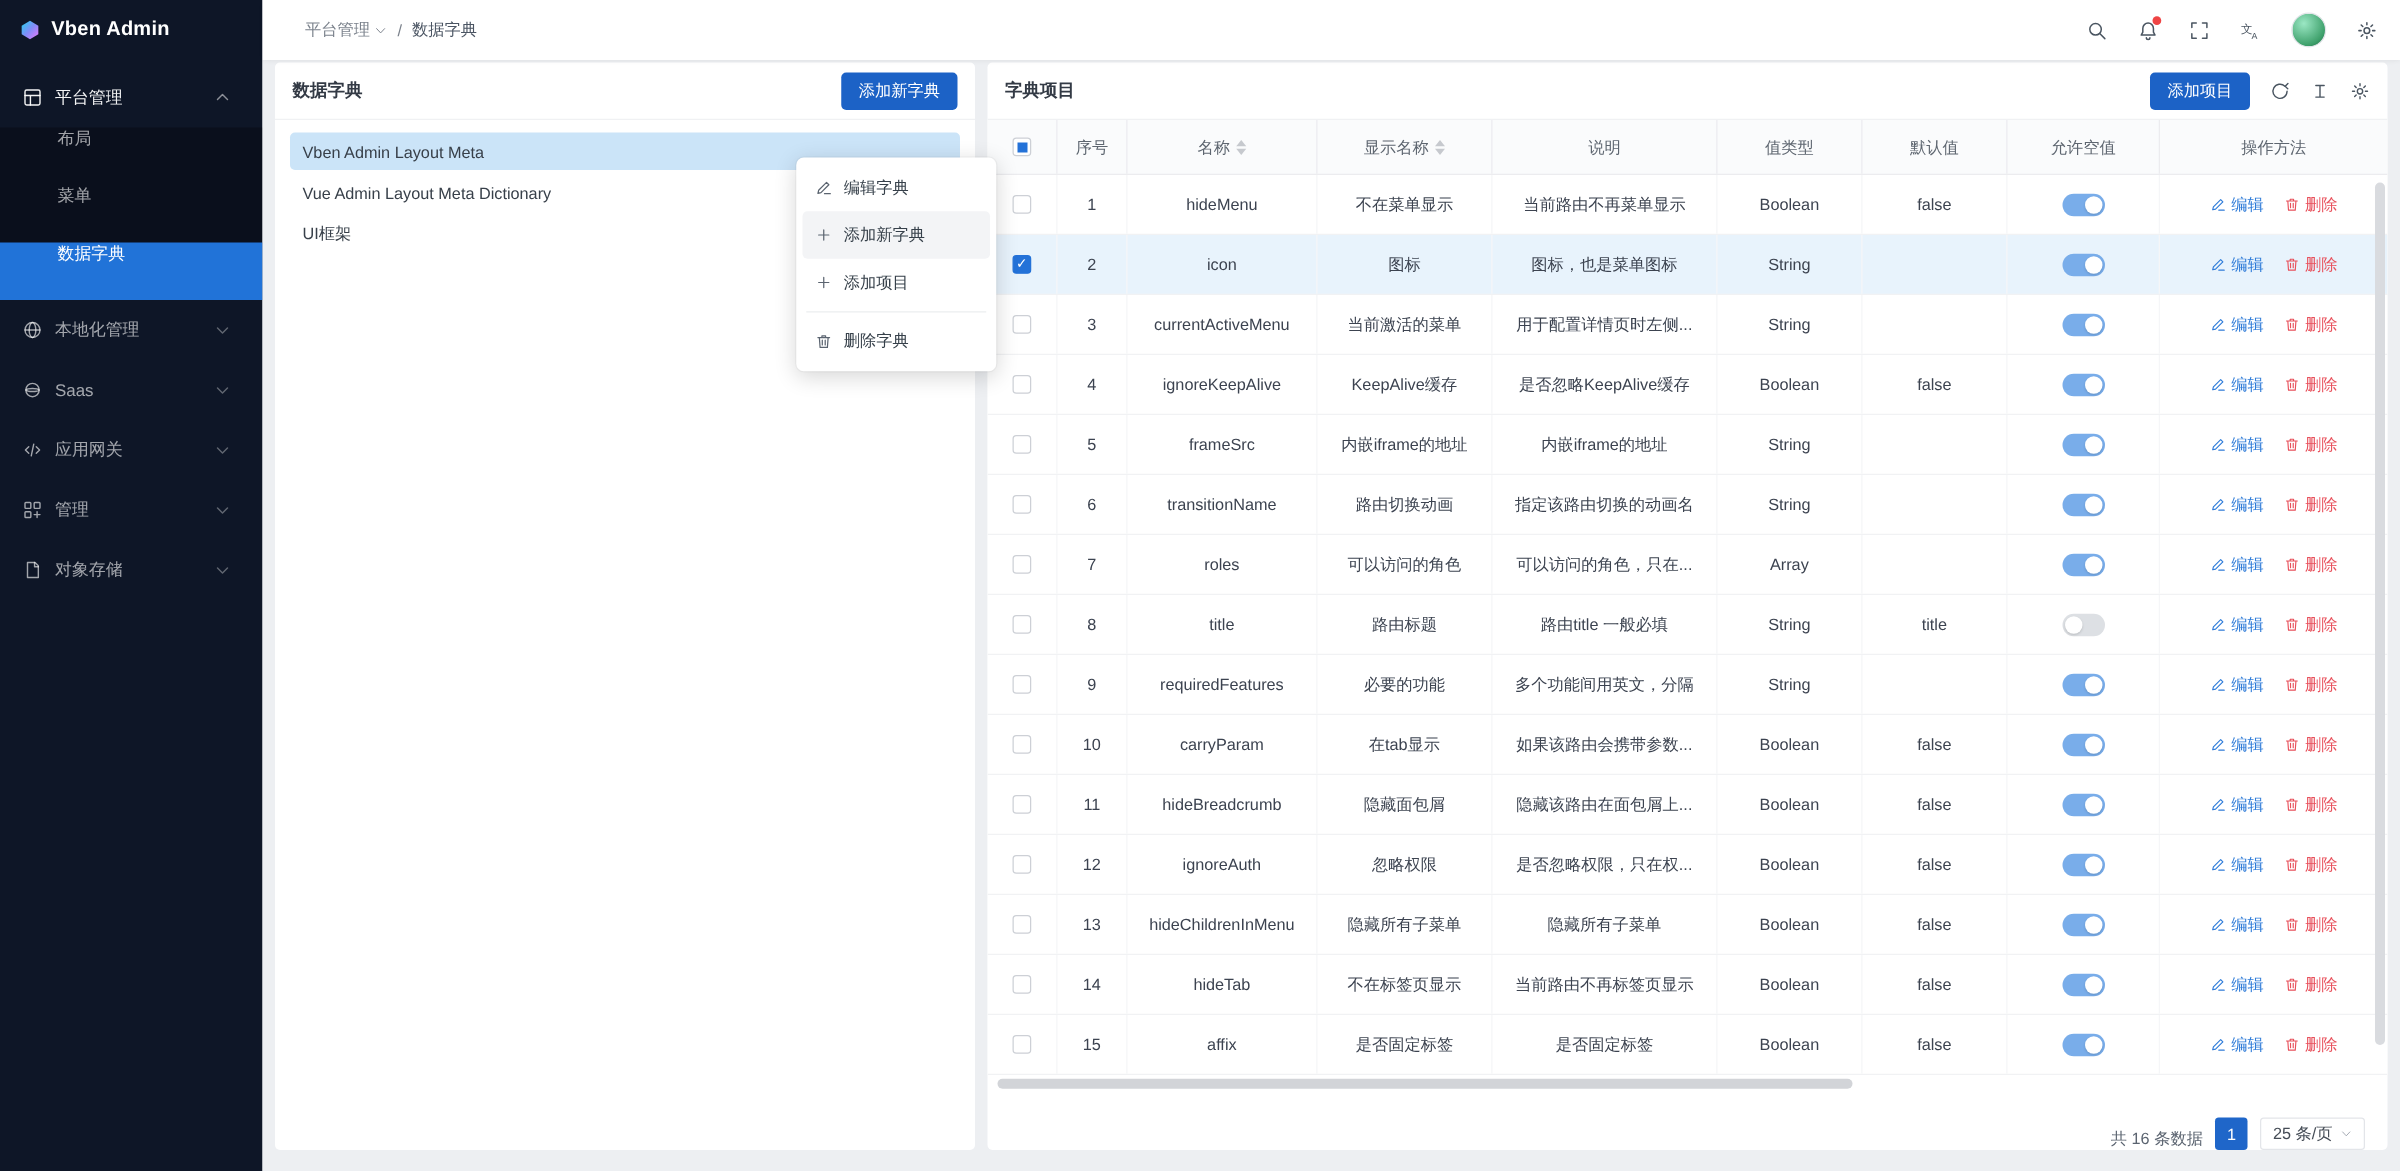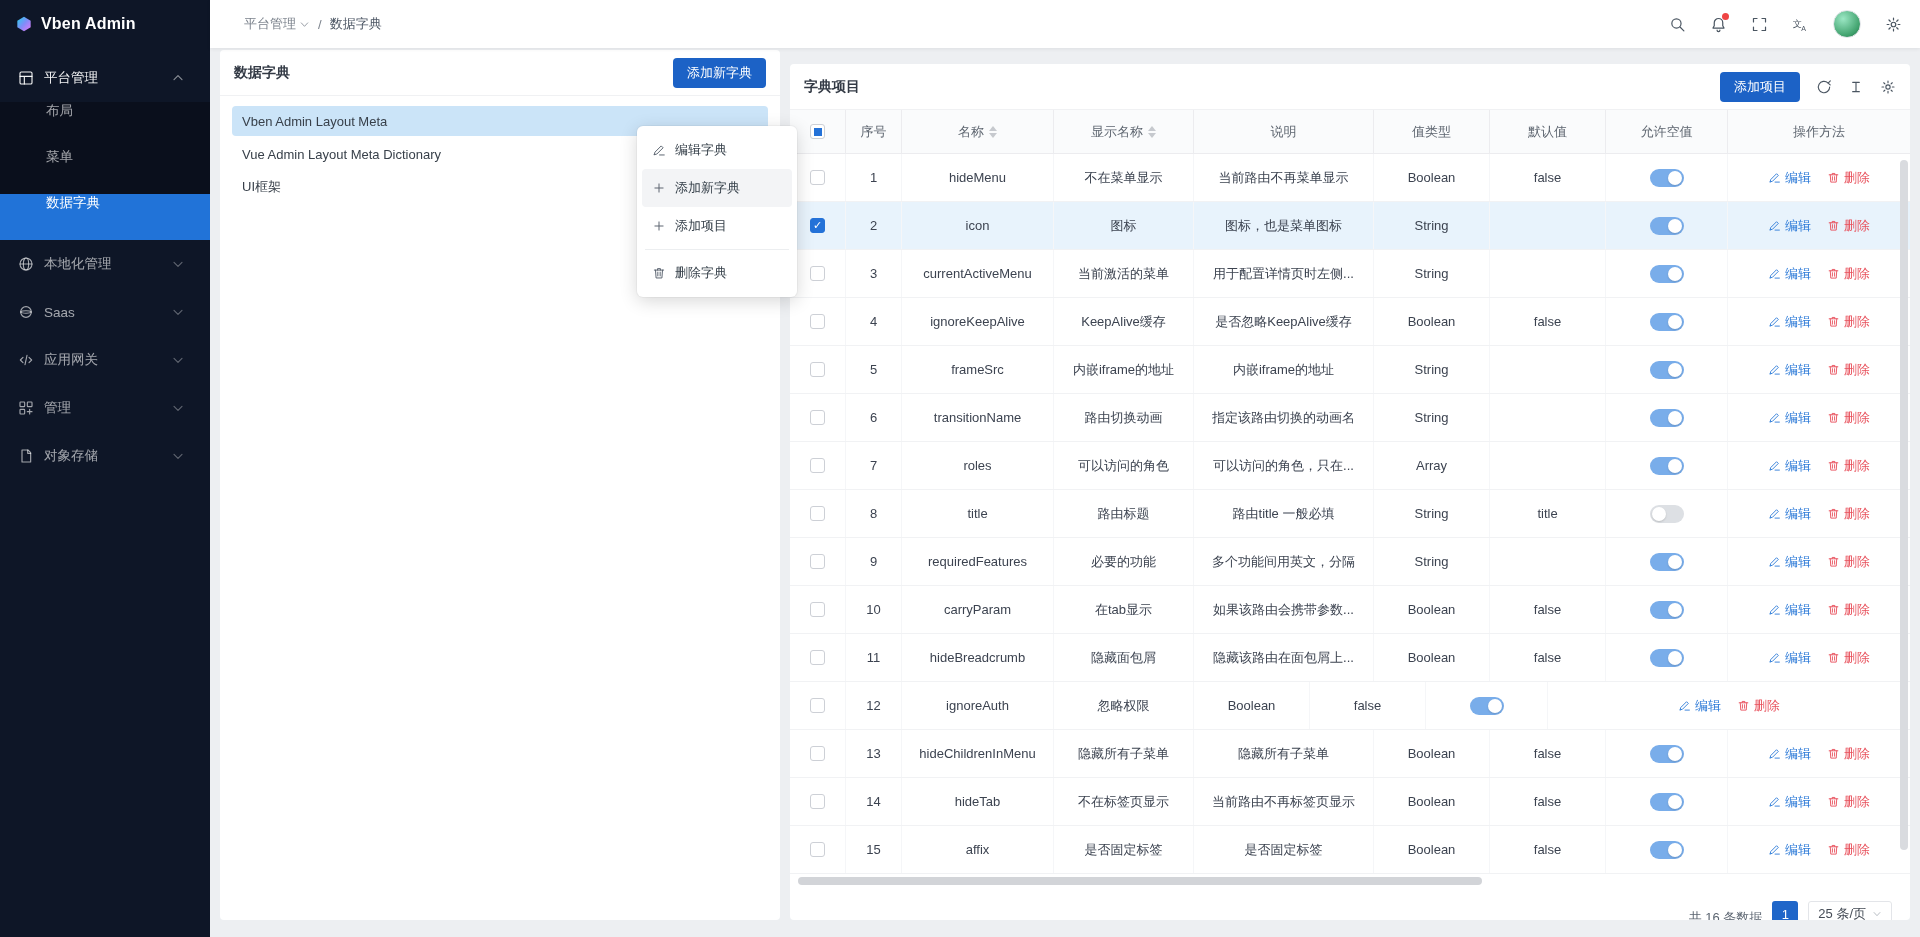--- a/index.html
+++ b/index.html
@@ -44,21 +44,21 @@
   .head-icon { color:#4a5561; cursor:pointer; display:inline-flex; }
   .head-icon svg { width:16px; height:16px; }
 
   
   .dict-card { width:560px; flex:0 0 560px; }
   .dict-list { padding:10px 12px; }
   .dict-item { height:30px; display:flex; align-items:center; padding:0 10px; border-radius:4px; font-size:13px; color:#38404a; margin-bottom:3px; cursor:pointer; }
   .dict-item.selected { background:#cbe4f8; }
 
   
-  .items-card { flex:1; position:relative; overflow:hidden;margin-top:14px; }
+  .items-card { flex:1; position:relative; overflow:hidden; }
   .thead { display:flex; height:44px; flex:0 0 44px; background:#fafbfc; border-bottom:1px solid #ececef; }
   .th { display:flex; align-items:center; justify-content:center; font-size:13px; color:#5e6670; border-right:1px solid #ececef; white-space:nowrap; }
   .th:last-child { border-right:none; }
   .trow { display:flex; height:48px; border-bottom:1px solid #f1f2f4; background:#fff; }
   .trow.selected { background:#e8f3fc; }
   .td { display:flex; align-items:center; justify-content:center; font-size:13px; color:#3c4350; border-right:1px solid #f5f6f8; overflow:hidden; white-space:nowrap; }
   .td:last-child, .trow .td.col-actions { border-right:none; }
   .col-check { width:56px; flex:0 0 56px; }
   .col-index { width:56px; flex:0 0 56px; }
   .col-name { width:152px; flex:0 0 152px; }
@@ -734,20 +734,21 @@
                 </span>
     </div>
   </div>
   <div class="trow">
     <div class="td col-check">
                 <span class="cb"></span>
               </div>
     <div class="td col-index">12</div>
     <div class="td col-name">ignoreAuth</div>
     <div class="td col-display">忽略权限</div>
+    <div class="td col-desc">是否忽略权限，只在权...</div>
     <div class="td col-type">Boolean</div>
     <div class="td col-default">false</div>
     <div class="td col-null">
                 <span class="toggle on"></span>
               </div>
     <div class="td col-actions">
       <span class="act edit">
                   <span class="icn">
                     <svg viewBox="0 0 24 24" fill="none" stroke="currentColor" stroke-width="1.7" stroke-linecap="round" stroke-linejoin="round">
                       <path d="M4 20l4.2-1L19 8.2 15.8 5 5 15.8 4 20z"></path>

